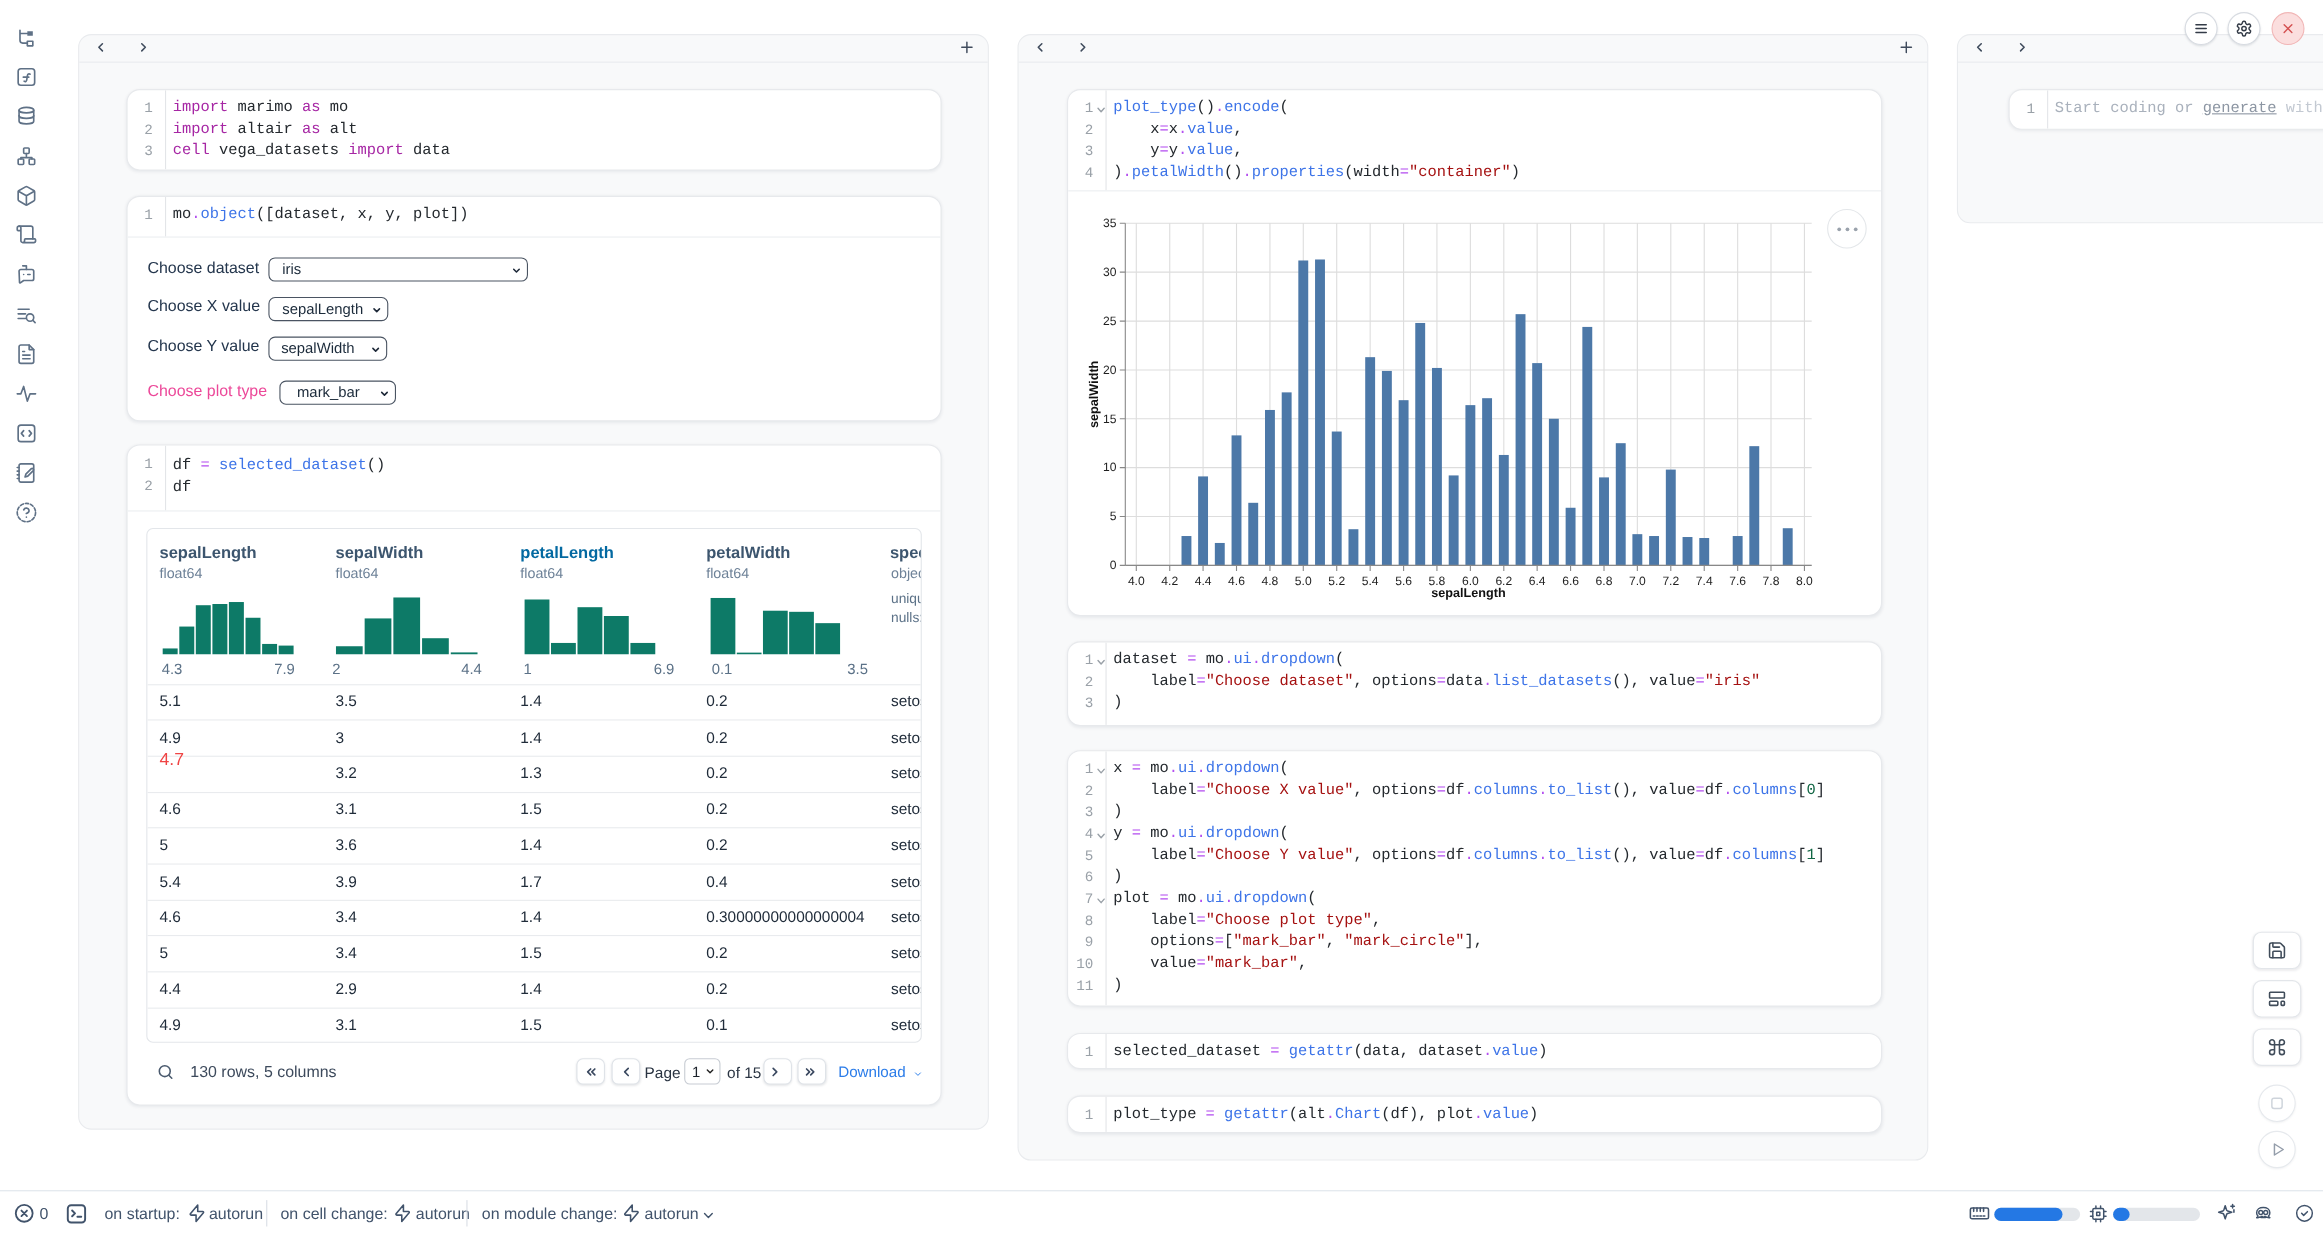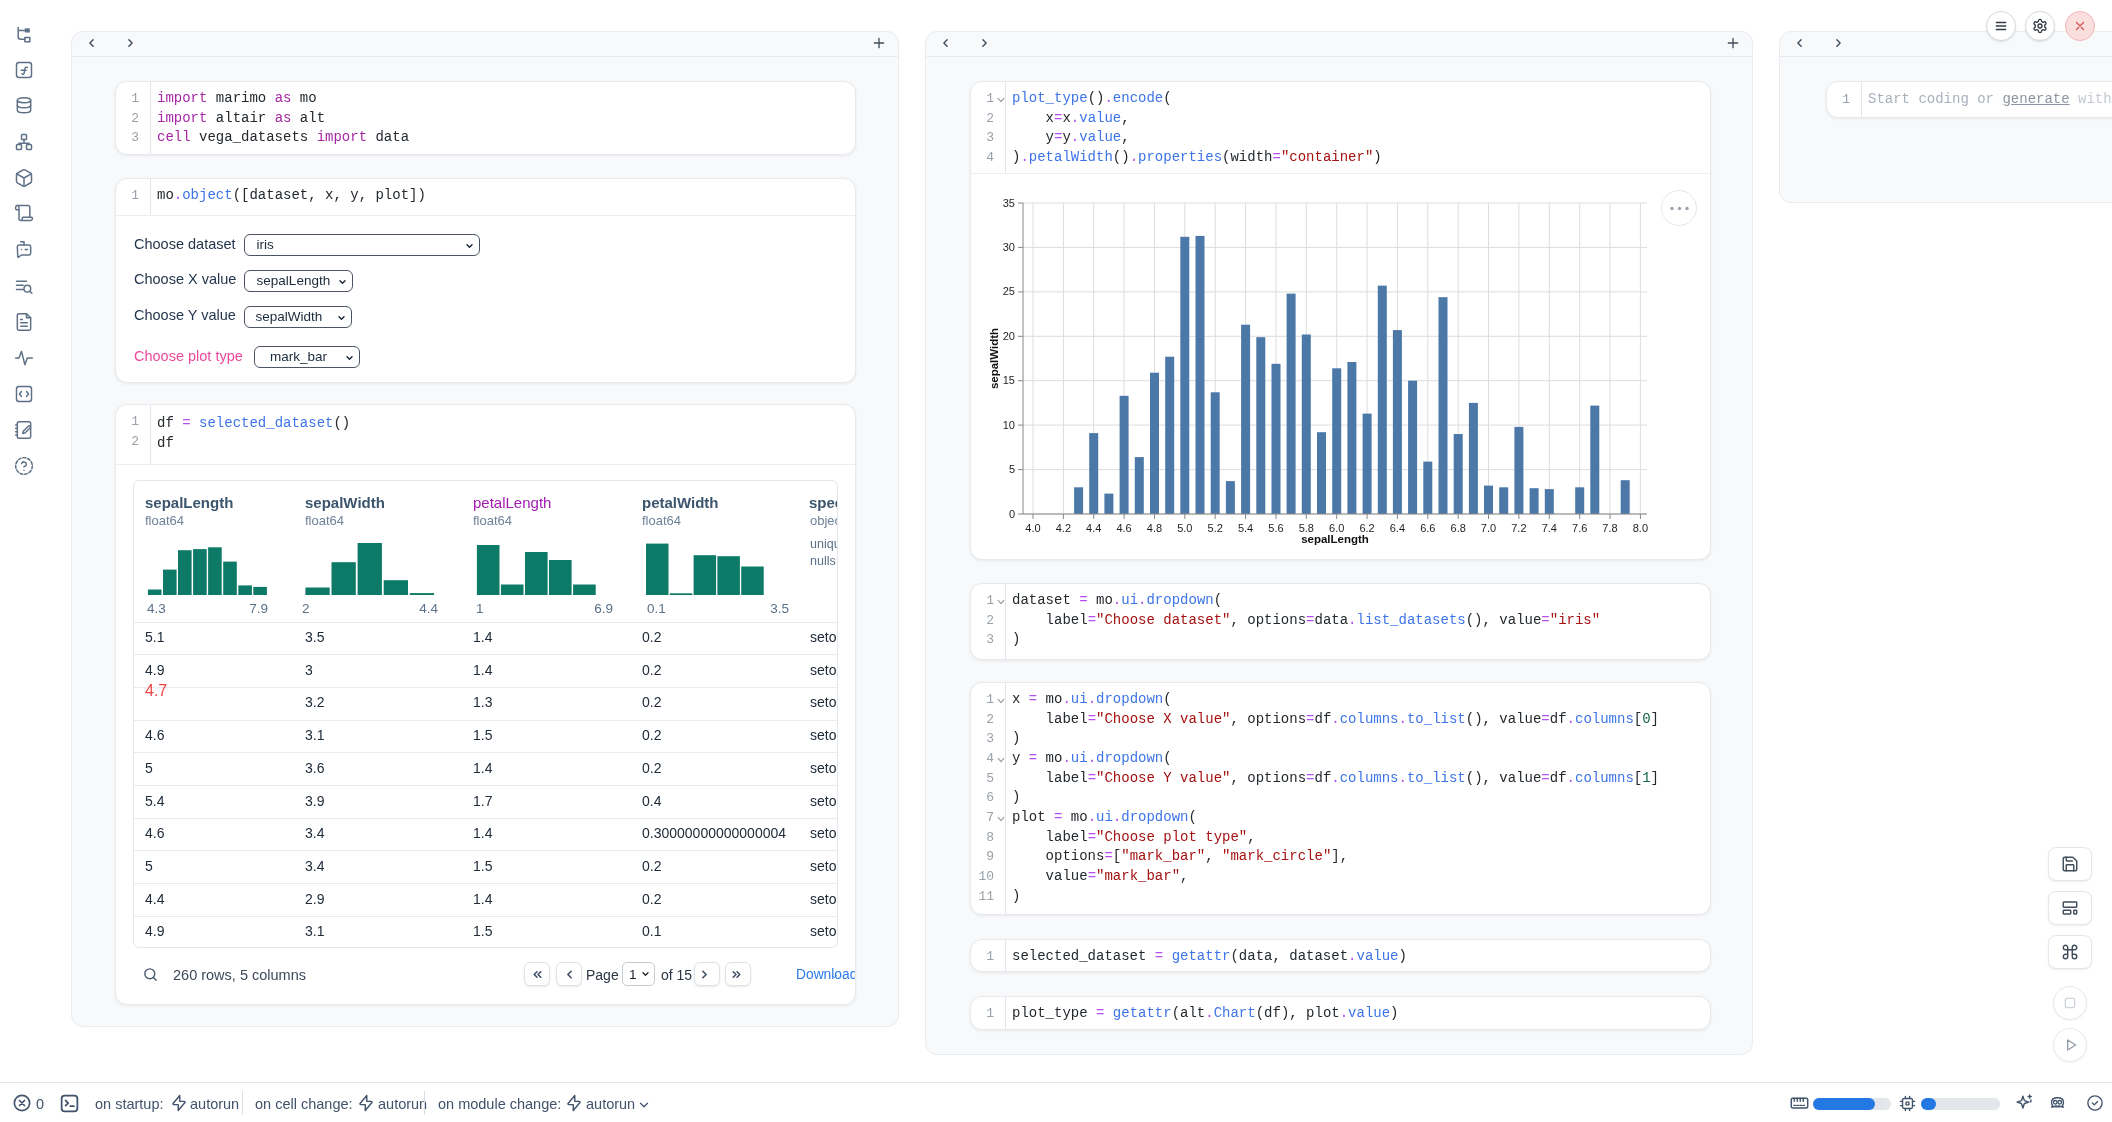--- a/index.html
+++ b/index.html
@@ -173,21 +173,21 @@
 2</pre>
 <div class="gut" style="left:34px;height:59px;bottom:auto;"></div>
 <pre class="code" style="left:41px;top:9px;">df <span class="o">=</span> <span class="f">selected_dataset</span>()
 df</pre>
 <div class="abs" style="left:0;top:59px;width:741px;height:1px;background:#eceef1;"></div>
 <div class="abs" style="left:17px;top:75px;width:705px;height:468px;border:1px solid #e3e6ea;border-radius:6px;overflow:hidden;background:#fff;">
 <div class="abs" style="left:11px;top:13px;font-size:15px;font-weight:bold;color:#3c556e;">sepalLength</div>
 <div class="abs" style="left:11px;top:32px;font-size:13px;color:#6e8298;">float64</div>
 <div class="abs" style="left:171px;top:13px;font-size:15px;font-weight:bold;color:#3c556e;">sepalWidth</div>
 <div class="abs" style="left:171px;top:32px;font-size:13px;color:#6e8298;">float64</div>
-<div class="abs" style="left:339px;top:13px;font-size:15px;font-weight:normal;color:#a21caf;">petalLength</div>
+<div class="abs" style="left:339px;top:13px;font-size:15px;font-weight:bold;color:#0369a1;">petalLength</div>
 <div class="abs" style="left:339px;top:32px;font-size:13px;color:#6e8298;">float64</div>
 <div class="abs" style="left:508px;top:13px;font-size:15px;font-weight:bold;color:#3c556e;">petalWidth</div>
 <div class="abs" style="left:508px;top:32px;font-size:13px;color:#6e8298;">float64</div>
 <div class="abs" style="left:675px;top:13px;font-size:15px;font-weight:bold;color:#3c556e;">species</div>
 <div class="abs" style="left:676px;top:32px;font-size:13px;color:#6e8298;">object</div>
 <div class="abs" style="left:676px;top:56px;font-size:12.5px;color:#5b7187;">unique:</div>
 <div class="abs" style="left:676px;top:73px;font-size:12.5px;color:#5b7187;">nulls:</div>
 <svg class="abs" style="left:11px;top:62px" width="140" height="52">
 <rect x="2.9" y="46.5" width="13.6" height="5.5" fill="#0d7a67"></rect>
 <rect x="18.0" y="26.6" width="13.6" height="25.4" fill="#0d7a67"></rect>
@@ -285,21 +285,21 @@
 <div class="abs" style="left:11px;top:442.3px;font-size:14px;color:#202c3a;">4.9</div>
 <div class="abs" style="left:171px;top:442.3px;font-size:14px;color:#202c3a;">3.1</div>
 <div class="abs" style="left:339px;top:442.3px;font-size:14px;color:#202c3a;">1.5</div>
 <div class="abs" style="left:508px;top:442.3px;font-size:14px;color:#202c3a;">0.1</div>
 <div class="abs" style="left:676px;top:442.3px;font-size:14px;color:#202c3a;">setosa</div>
 </div>
 <svg class="abs" style="left:26px;top:561px" width="17" height="17" viewBox="0 0 24 24" fill="none" stroke="#4a5a6e" stroke-width="2" stroke-linecap="round">
           <circle cx="11" cy="11" r="7"></circle>
           <path d="m20 20-3.5-3.5"></path>
         </svg>
-<div class="abs" style="left:57px;top:562px;font-size:14.5px;color:#3d4a5c;">260 rows, 5 columns</div>
+<div class="abs" style="left:57px;top:562px;font-size:14.5px;color:#3d4a5c;">130 rows, 5 columns</div>
 <div class="abs" style="left:408px;top:557px;width:26px;height:24px;background:#fff;border:1px solid #dfe3e8;border-radius:6px;box-shadow:0 1px 2px rgba(20,30,50,.1);"></div>
 <svg class="abs" style="left:415.0px;top:563px" width="13" height="13" viewBox="0 0 24 24" fill="none" stroke="#3c4a61" stroke-width="2.8" stroke-linecap="round" stroke-linejoin="round">
           <path d="m11 17-5-5 5-5M18 17l-5-5 5-5"></path>
         </svg>
 <div class="abs" style="left:440px;top:557px;width:26px;height:24px;background:#fff;border:1px solid #dfe3e8;border-radius:6px;box-shadow:0 1px 2px rgba(20,30,50,.1);"></div>
 <svg class="abs" style="left:447.0px;top:563px" width="13" height="13" viewBox="0 0 24 24" fill="none" stroke="#3c4a61" stroke-width="2.8" stroke-linecap="round" stroke-linejoin="round">
           <path d="m15 18-6-6 6-6"></path>
         </svg>
 <div class="abs" style="left:470px;top:562px;font-size:14px;color:#2a3442;">Page</div>
 <div class="abs" style="left:506px;top:557px;width:33px;height:24px;background:#fff;border:1px solid #c7ccd3;border-radius:5px;"></div>
@@ -309,21 +309,21 @@
         </svg>
 <div class="abs" style="left:545px;top:562px;font-size:14px;color:#2a3442;">of 15</div>
 <div class="abs" style="left:578px;top:557px;width:26px;height:24px;background:#fff;border:1px solid #dfe3e8;border-radius:6px;box-shadow:0 1px 2px rgba(20,30,50,.1);"></div>
 <svg class="abs" style="left:582.0px;top:563px" width="13" height="13" viewBox="0 0 24 24" fill="none" stroke="#3c4a61" stroke-width="2.8" stroke-linecap="round" stroke-linejoin="round">
           <path d="m9 18 6-6-6-6"></path>
         </svg>
 <div class="abs" style="left:609px;top:557px;width:26px;height:24px;background:#fff;border:1px solid #dfe3e8;border-radius:6px;box-shadow:0 1px 2px rgba(20,30,50,.1);"></div>
 <svg class="abs" style="left:614.0px;top:563px" width="13" height="13" viewBox="0 0 24 24" fill="none" stroke="#3c4a61" stroke-width="2.8" stroke-linecap="round" stroke-linejoin="round">
           <path d="m13 17 5-5-5-5M6 17l5-5-5-5"></path>
         </svg>
-<div class="abs" style="left:646px;top:562px;font-size:13.8px;color:#2b7ce9;margin-left:34px;">Download</div>
+<div class="abs" style="left:646px;top:562px;font-size:13.8px;color:#2b7ce9;">Download</div>
 <svg class="abs" style="left:713px;top:567px" width="11" height="9" viewBox="0 0 24 24" fill="none" stroke="#2b7ce9" stroke-width="2.4" stroke-linecap="round" stroke-linejoin="round">
           <path d="m6 9 6 6 6-6"></path>
         </svg>
 </div>
 
 <div class="cell" style="left:970px;top:81px;width:741px;height:479px;">
 <pre class="lnum" style="left:0;top:7px;width:23px;">1
 2
 3
 4</pre>

